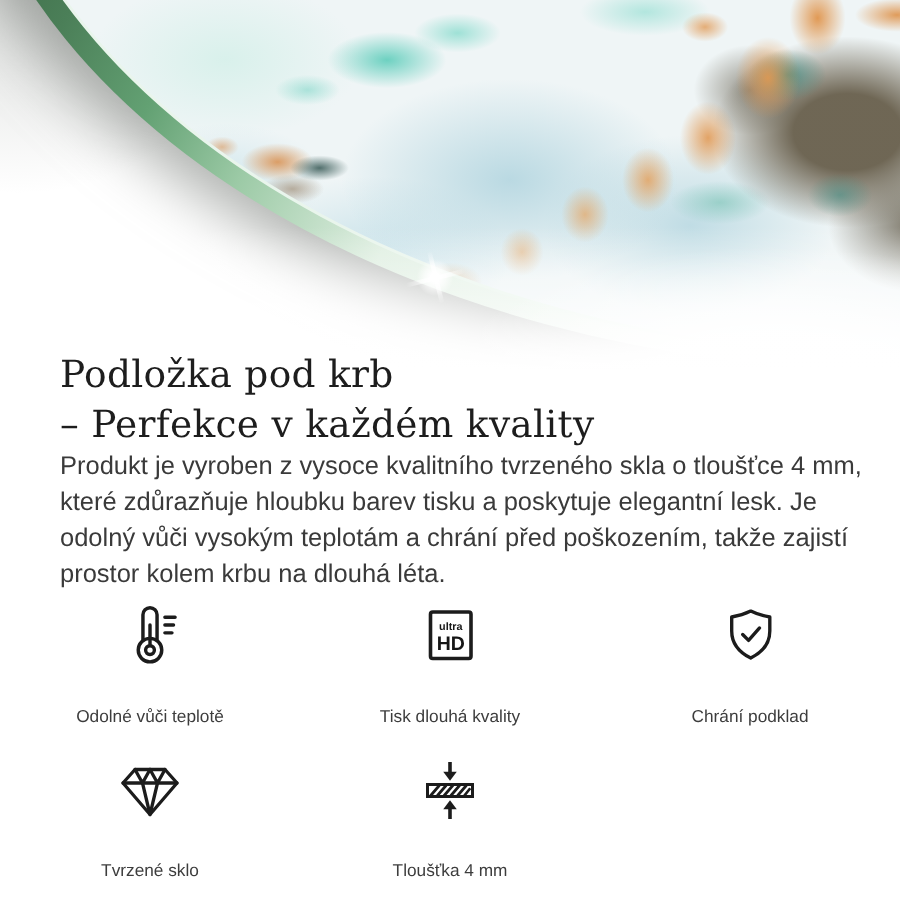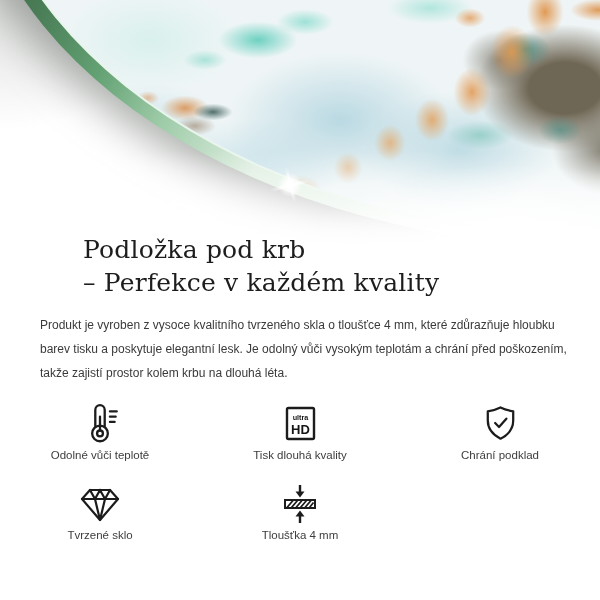--- a/index.html
+++ b/index.html
@@ -99,39 +99,37 @@
 
   
   .content { position: absolute; left: 40px; top: 233px; width: 548px; }
   .page-title {
     font-family: "DejaVu Serif", "Liberation Serif", serif;
     font-weight: 400;
     font-size: 25px;
     line-height: 33px;
     color: #1d1d1d;
     letter-spacing: 0.2px;
-    margin-left: 43px;
   }
   .description {
-    margin-top: 14px;
-    font-size: 12px;
+    font-size: 17px;
     line-height: 24px;
     color: #3a3a3a;
   }
 
   
   .features {
     position: absolute; left: 0; top: 399px; width: 600px;
     display: grid;
     grid-template-columns: repeat(3, 200px);
     row-gap: 18px;
   }
   .feature { display: flex; flex-direction: column; align-items: center; }
   .icon-box { height: 50px; display: flex; align-items: center; justify-content: center; }
-  .feature-label { margin-top: 0; font-size: 11.5px; color: #3d3d3d; }
+  .feature-label { margin-top: 23px; font-size: 11.5px; color: #3d3d3d; }
   .icon-svg { display: block; }
 </style>
 </head>
 <body>
 
 <div class="hero">
   <div class="disc-shadow"></div>
   <div class="disc-edge"></div>
   <div class="disc-art">
     <div class="art-paint"></div>

